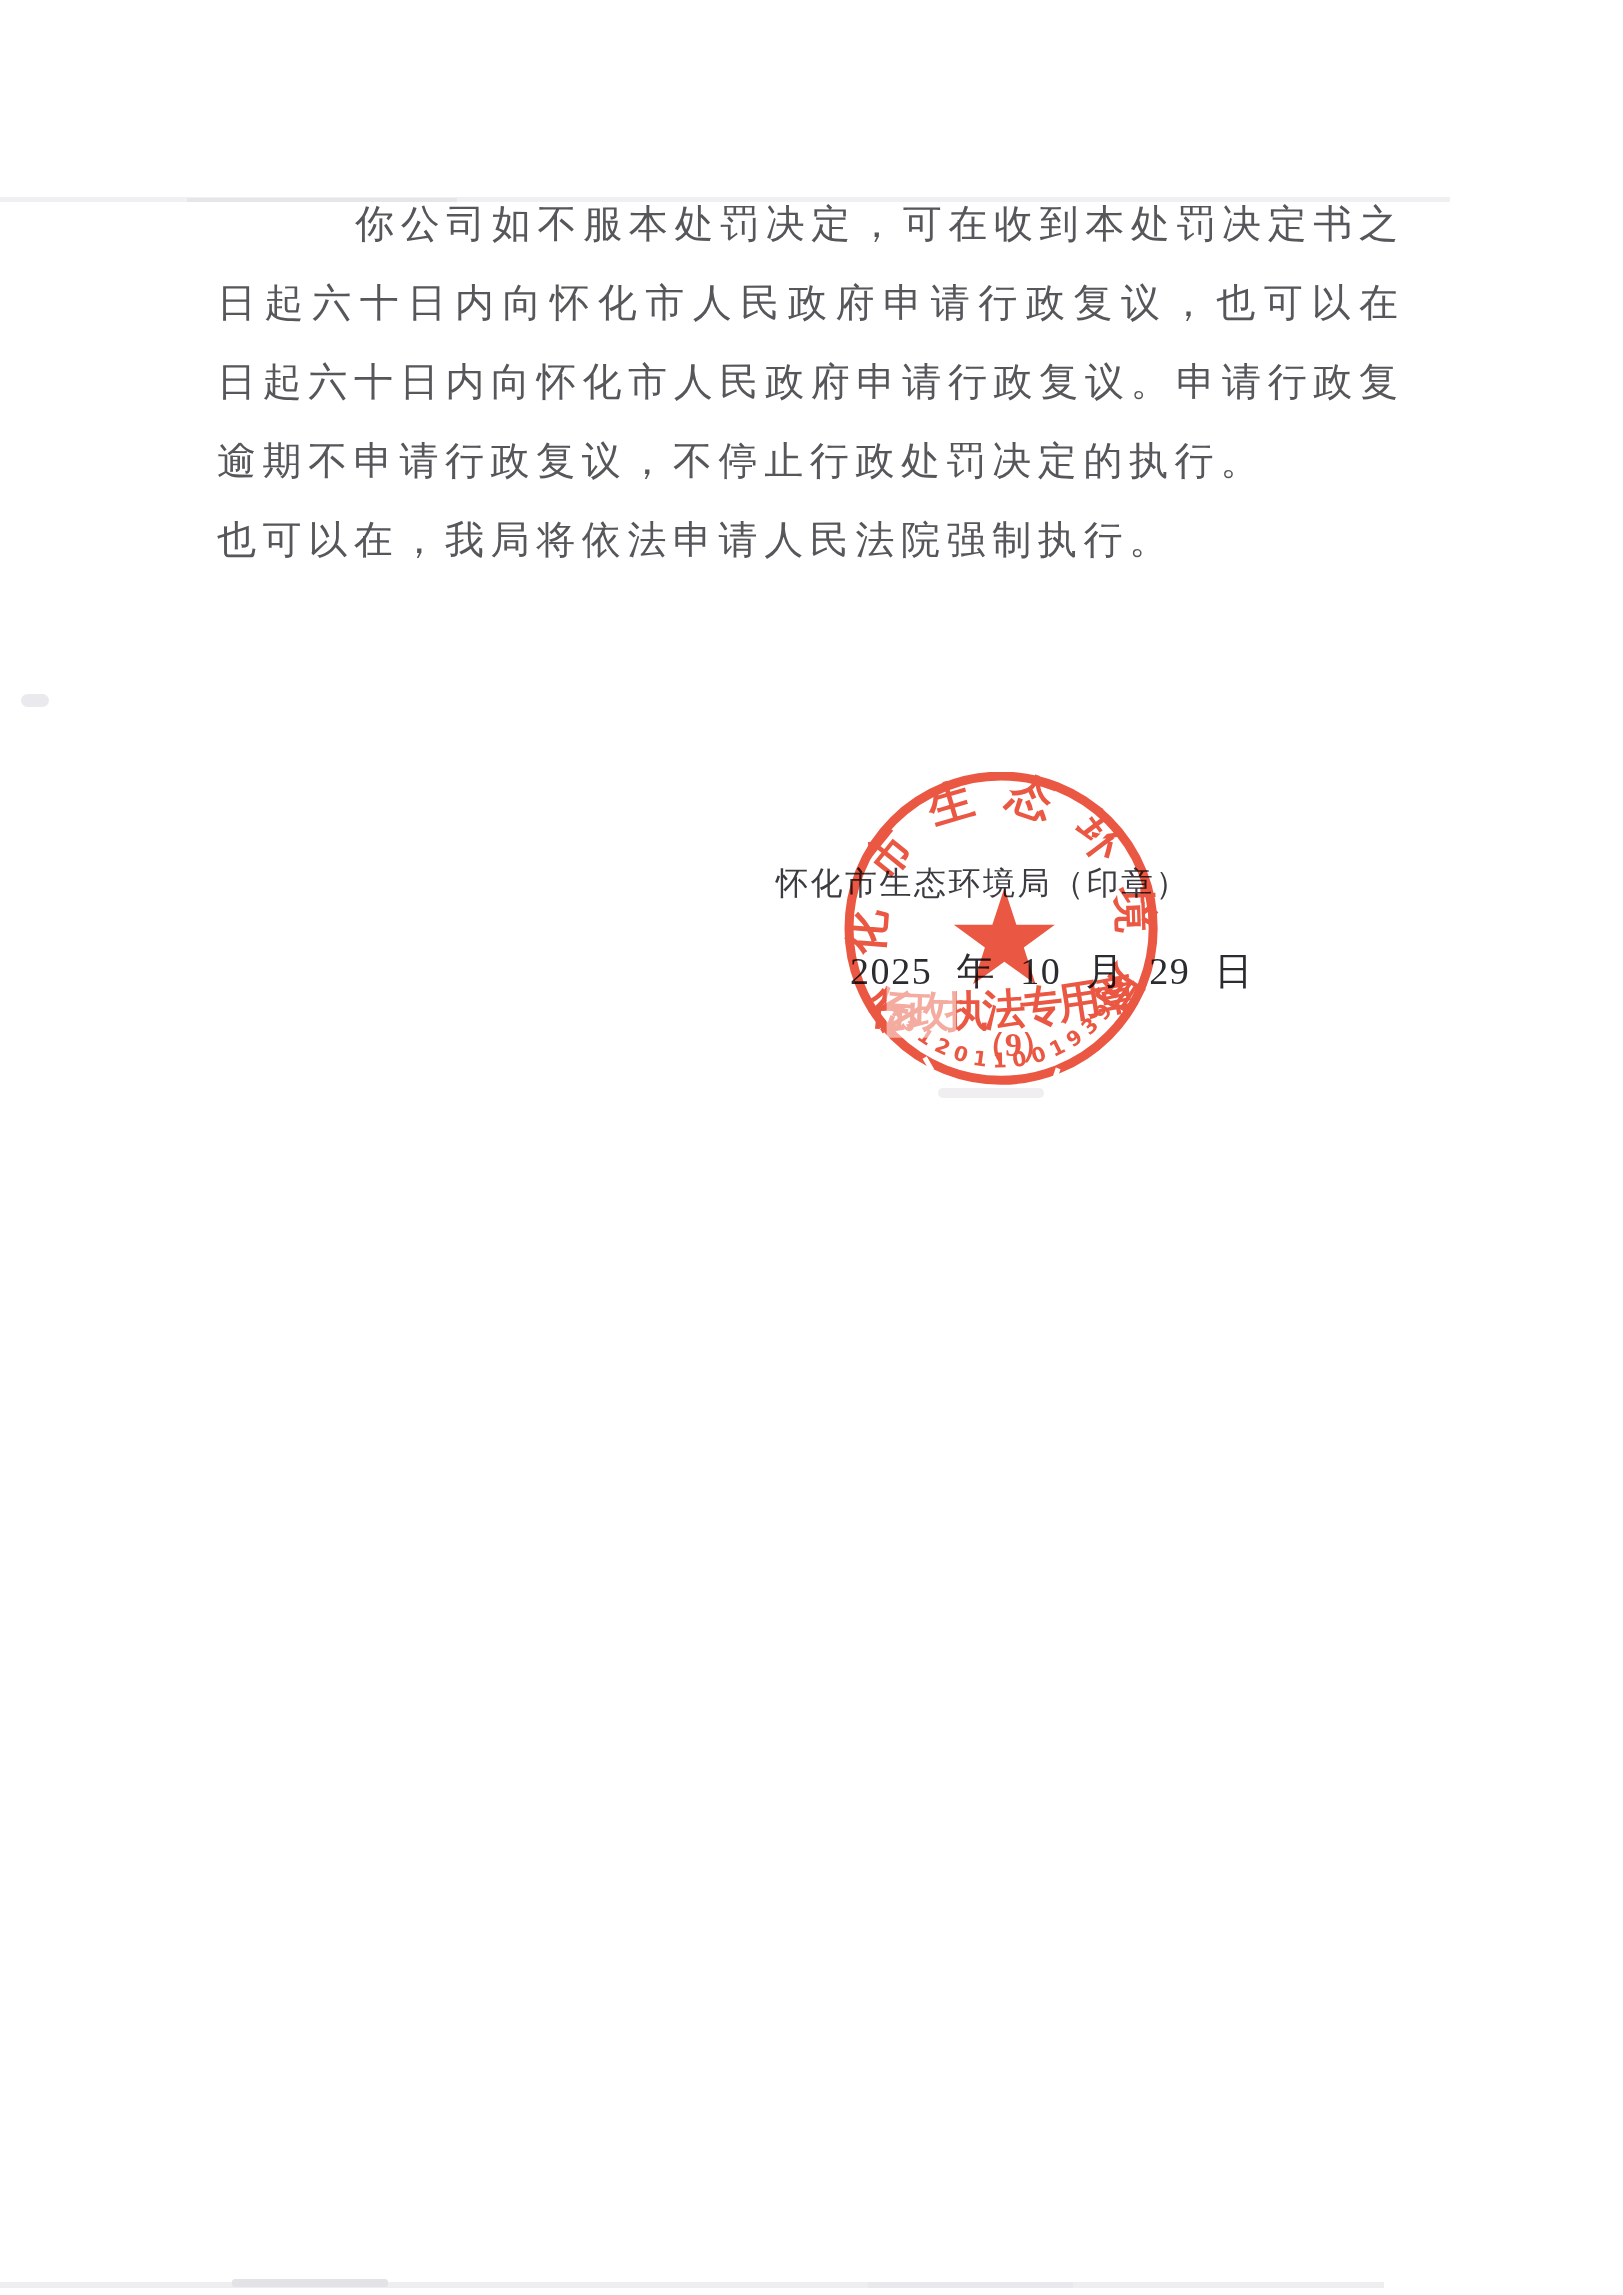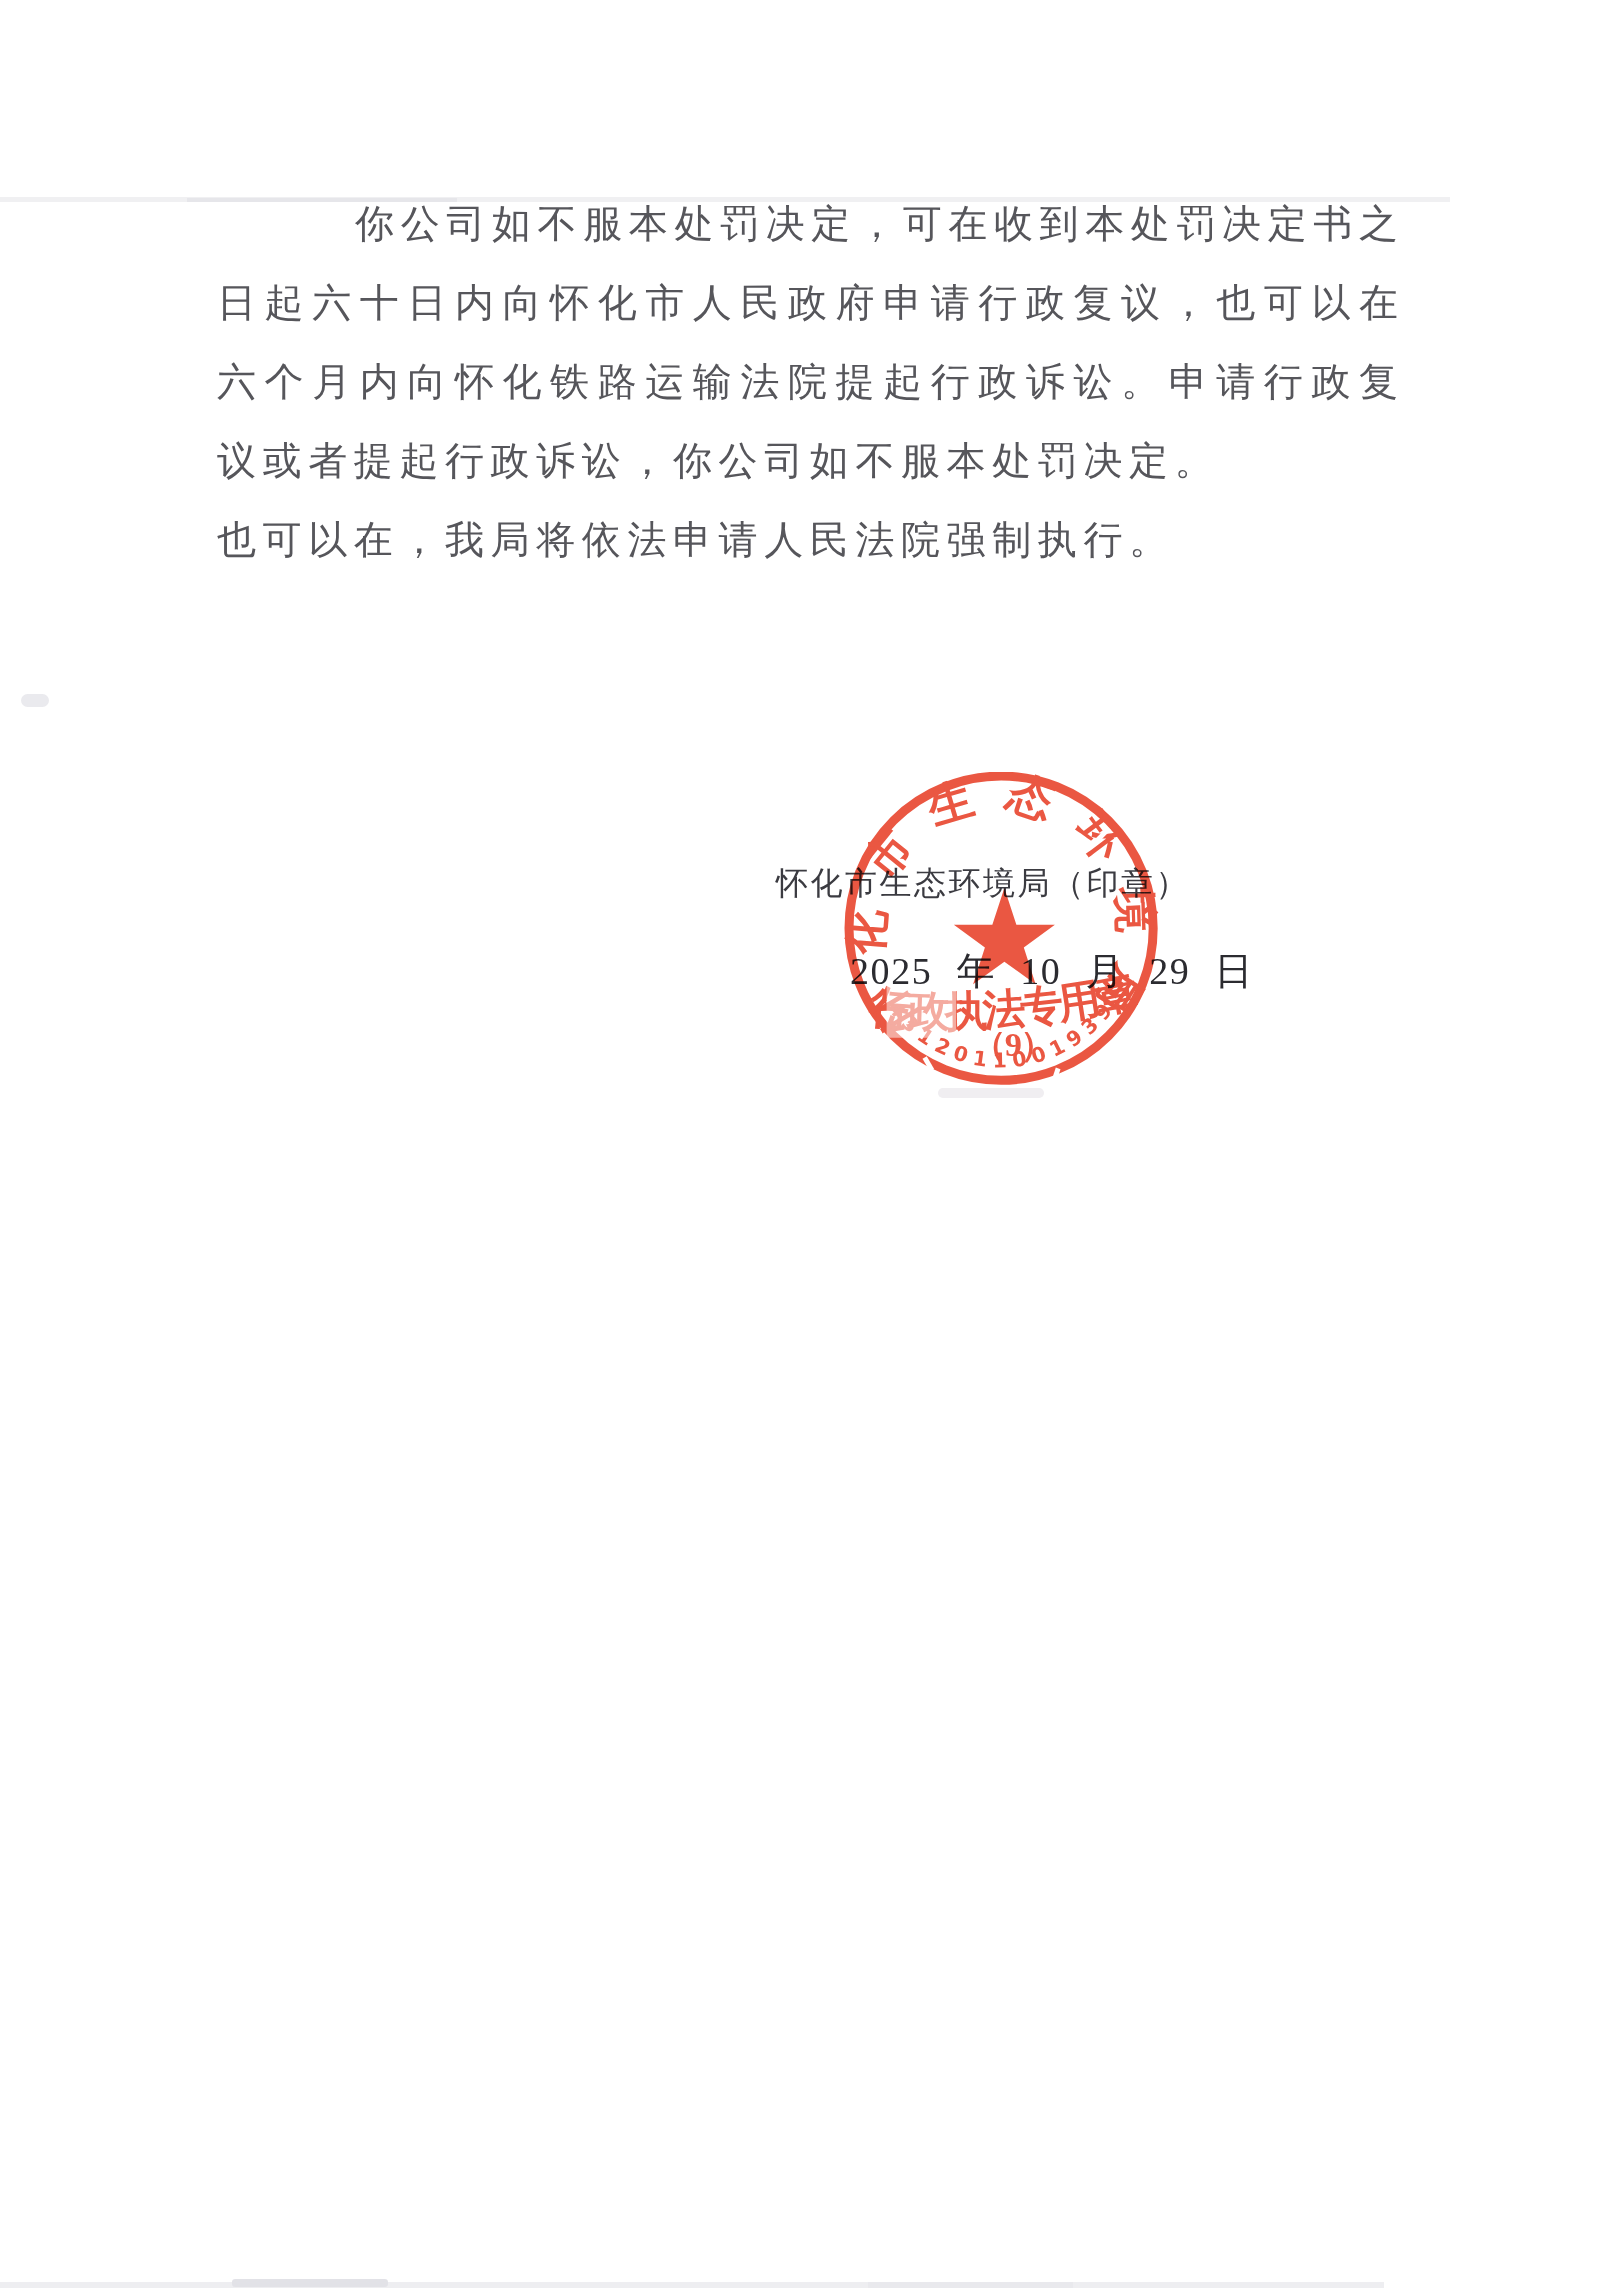--- a/index.html
+++ b/index.html
@@ -60,22 +60,22 @@
   <div class="artifact a-top2"></div>
   <div class="artifact a-left"></div>
   <div class="artifact a-underseal"></div>
   <div class="artifact a-bot"></div>
   <div class="artifact a-bot2"></div>
   <div class="artifact a-bot3"></div>
 
   <div class="body-text">
     <div class="t-line just indent">你公司如不服本处罚决定，可在收到本处罚决定书之</div>
     <div class="t-line just">日起六十日内向怀化市人民政府申请行政复议，也可以在</div>
-    <div class="t-line just">六个月内向怀化铁路运输法院提起行政诉讼。申请行政复</div>
-    <div class="t-line last">议或者提起行政诉讼，你公司如不服本处罚决定。</div>
+    <div class="t-line just">日起六十日内向怀化市人民政府申请行政复议。申请行政复</div>
+    <div class="t-line last">逾期不申请行政复议，不停止行政处罚决定的执行。</div>
     <div class="t-line last">也可以在，我局将依法申请人民法院强制执行。</div>
   </div>
 
   <div class="signature">怀化市生态环境局（印章）</div>
   <div class="date-line">2025 年 10 月 29 日</div>
 
   <svg class="seal-main" viewBox="0 0 385 395" xmlns="http://www.w3.org/2000/svg">
     <defs>
       <path id="ringPath" d="M 95 298.7 A 145 145 0 1 1 289 298.7" fill="none"></path>
       <path id="bannerPath" d="M 30 305 Q 196 322 362 284" fill="none"></path>

